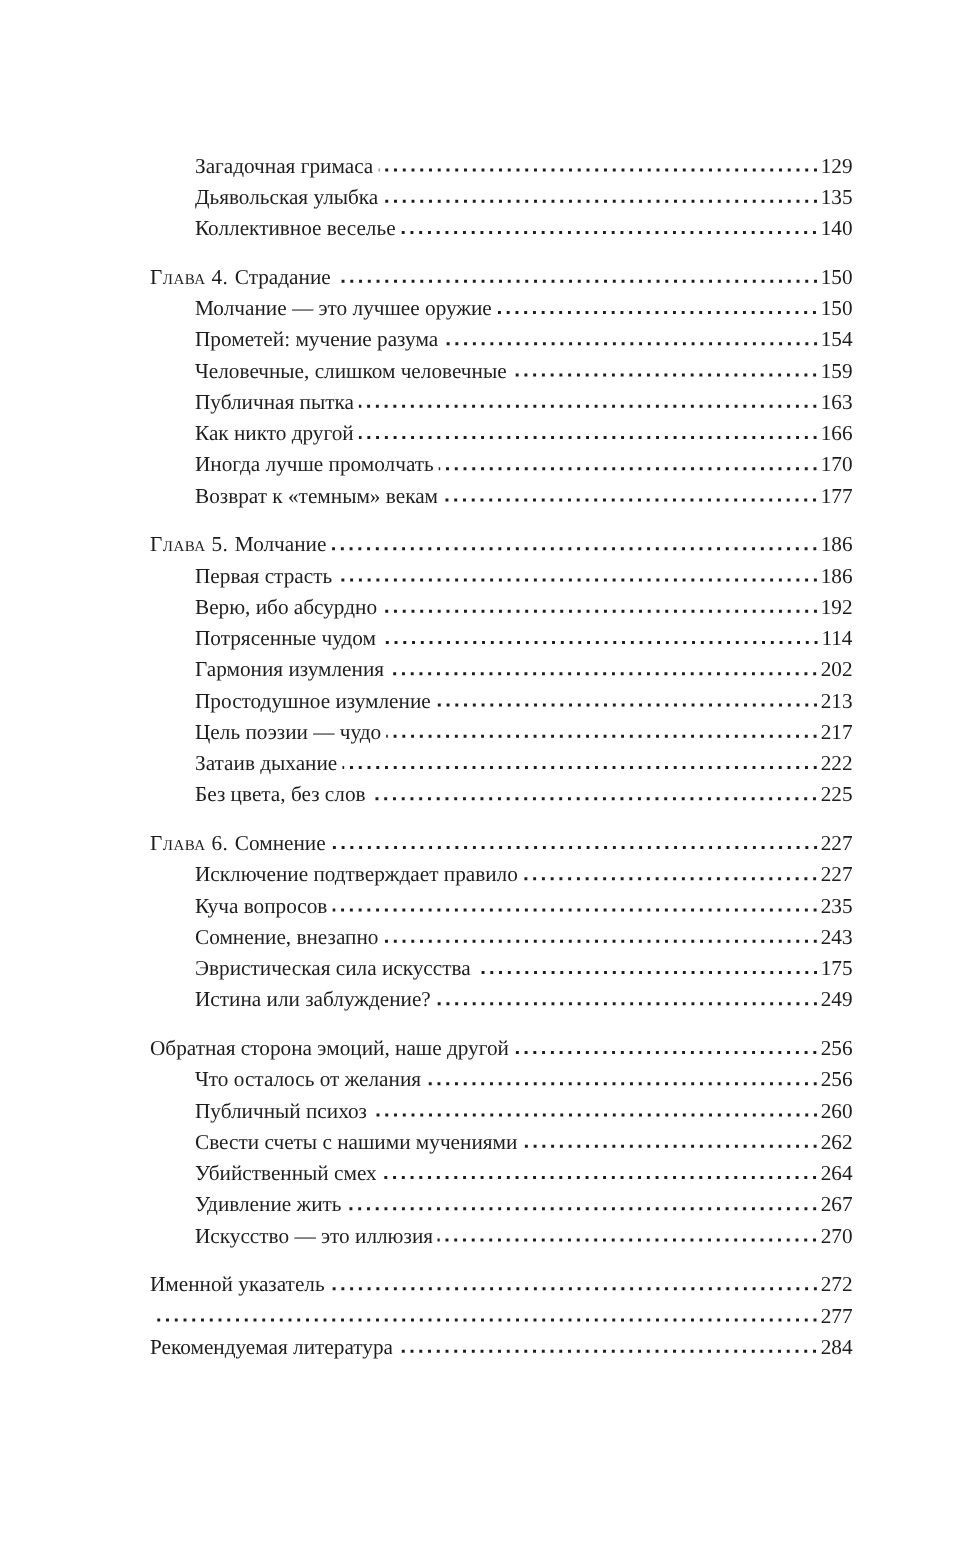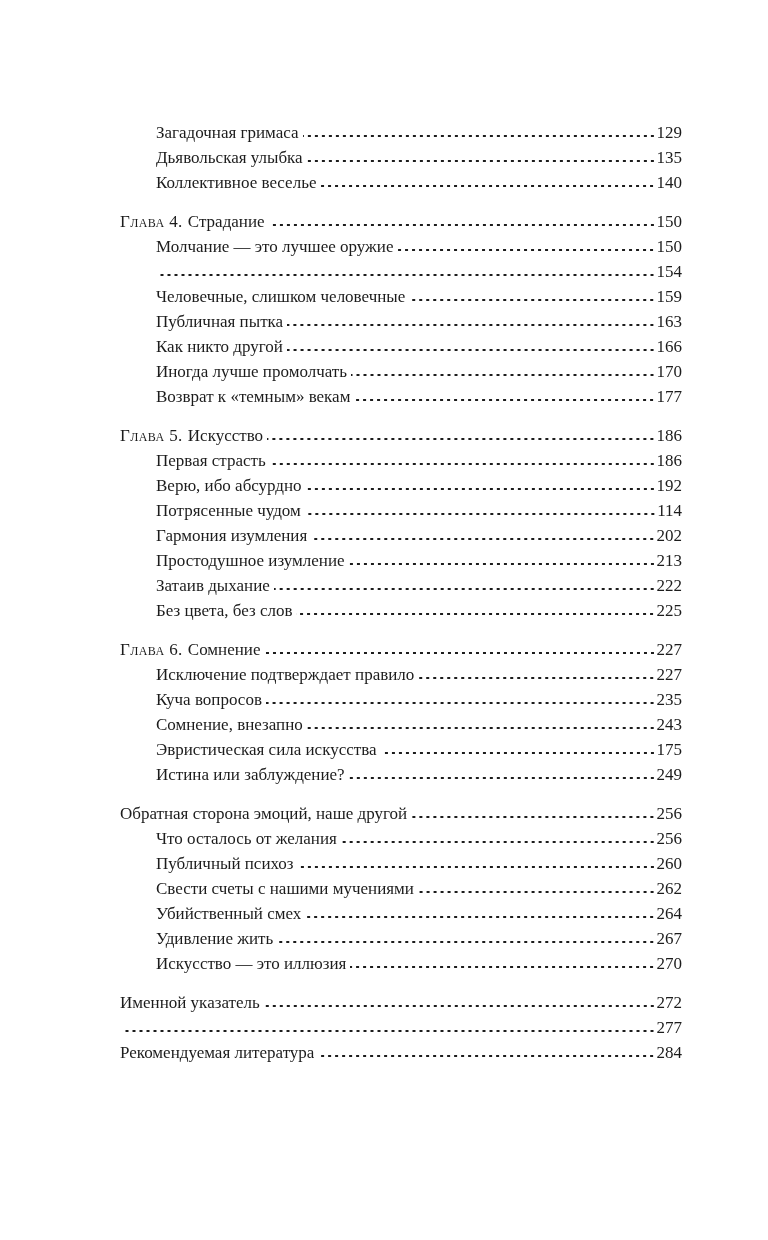--- a/index.html
+++ b/index.html
@@ -92,20 +92,21 @@
     <span class="pagenum">150</span>
   </div>
 
   <div class="entry indent">
     <span class="label"><span class="title">Молчание — это лучшее оружие</span></span>
     <span class="leader"></span>
     <span class="pagenum">150</span>
   </div>
 
   <div class="entry indent">
+    <span class="label"><span class="title">Прометей: мучение разума</span></span>
     <span class="leader"></span>
     <span class="pagenum">154</span>
   </div>
 
   <div class="entry indent">
     <span class="label"><span class="title">Человечные, слишком человечные</span></span>
     <span class="leader"></span>
     <span class="pagenum">159</span>
   </div>
 
@@ -127,21 +128,21 @@
     <span class="pagenum">170</span>
   </div>
 
   <div class="entry indent">
     <span class="label"><span class="title">Возврат к «темным» векам</span></span>
     <span class="leader"></span>
     <span class="pagenum">177</span>
   </div>
 
   <div class="entry gap">
-    <span class="label"><span class="prefix has-prefix">Глава 5.</span><span class="title">Искусство</span></span>
+    <span class="label"><span class="prefix has-prefix">Глава 5.</span><span class="title">Молчание</span></span>
     <span class="leader"></span>
     <span class="pagenum">186</span>
   </div>
 
   <div class="entry indent">
     <span class="label"><span class="title">Первая страсть</span></span>
     <span class="leader"></span>
     <span class="pagenum">186</span>
   </div>
 
@@ -163,20 +164,25 @@
     <span class="pagenum">202</span>
   </div>
 
 
   <div class="entry indent">
     <span class="label"><span class="title">Простодушное изумление</span></span>
     <span class="leader"></span>
     <span class="pagenum">213</span>
   </div>
 
+  <div class="entry indent">
+    <span class="label"><span class="title">Цель поэзии — чудо</span></span>
+    <span class="leader"></span>
+    <span class="pagenum">217</span>
+  </div>
 
   <div class="entry indent">
     <span class="label"><span class="title">Затаив дыхание</span></span>
     <span class="leader"></span>
     <span class="pagenum">222</span>
   </div>
 
   <div class="entry indent">
     <span class="label"><span class="title">Без цвета, без слов</span></span>
     <span class="leader"></span>

